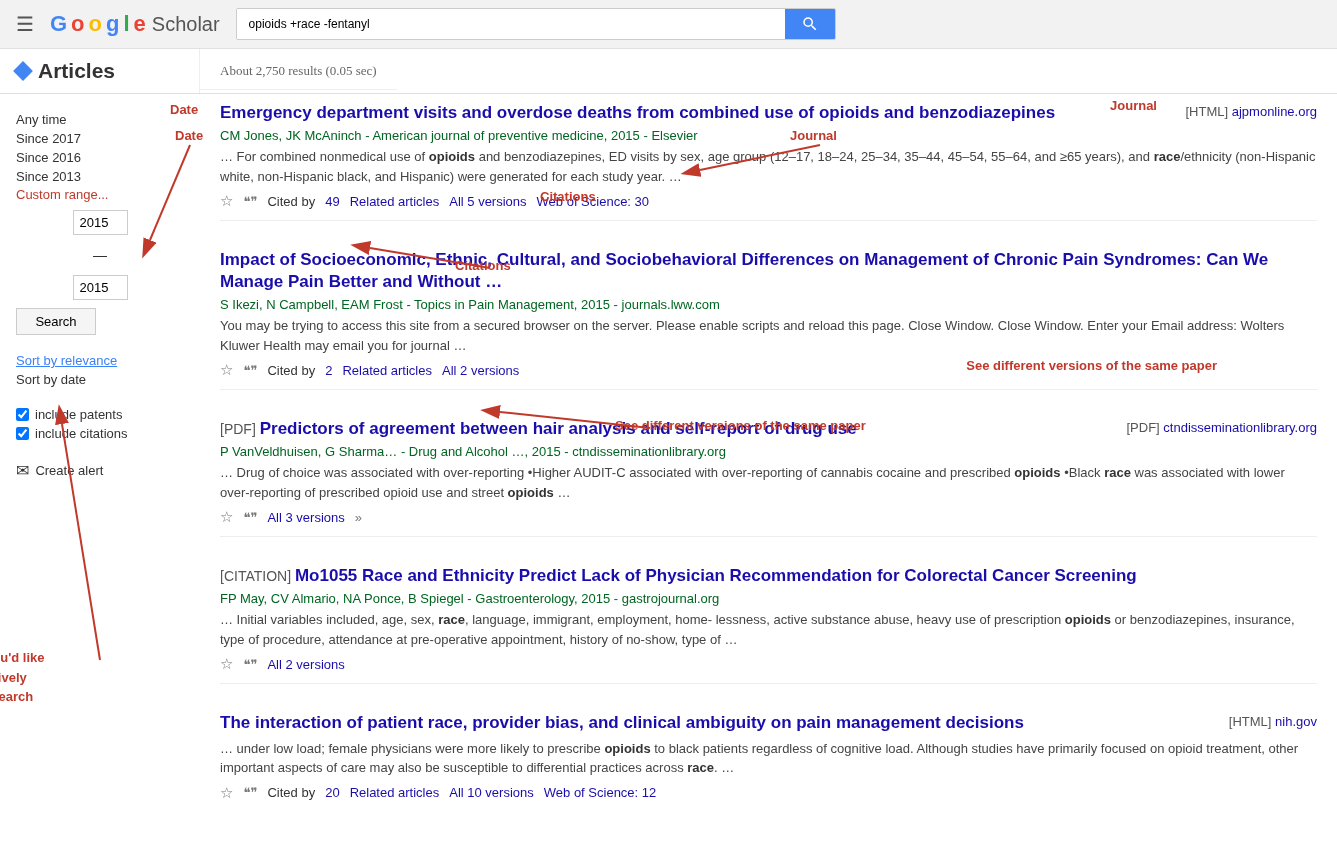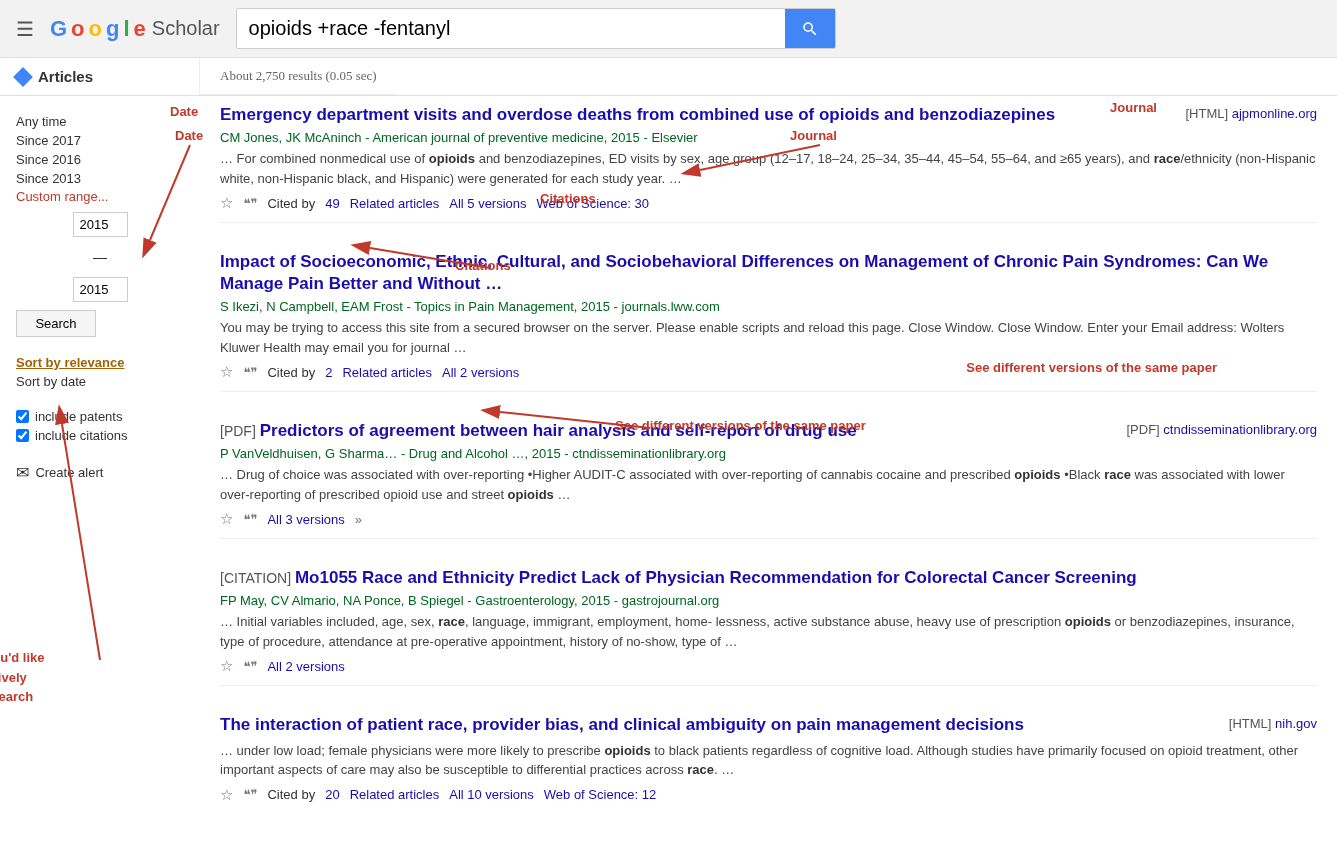--- a/index.html
+++ b/index.html
@@ -37,21 +37,21 @@
       display: flex;
       flex: 1;
       max-width: 600px;
       border: 1px solid #ccc;
       border-radius: 2px;
       overflow: hidden;
     }
     #search-input {
       flex: 1;
       padding: 8px 12px;
-      font-size: 20px;
+      font-size: 12px;
       border: none;
       outline: none;
     }
     #search-btn {
       background: #4285F4;
       border: none;
       padding: 0 16px;
       cursor: pointer;
       display: flex;
       align-items: center;
@@ -121,21 +121,21 @@
       font-size: 13px;
       margin: 6px 0;
     }
     .sort-link {
       display: block;
       font-size: 13px;
       padding: 2px 0;
       cursor: pointer;
       text-decoration: none;
     }
-    .sort-link.active { color: #a16207; text-decoration: underline; font-weight: bold; }
+    .sort-link.active { color: #3b82f6; text-decoration: underline; }
     .sort-link.plain { color: #333; }
     .checkbox-row {
       display: flex;
       align-items: center;
       gap: 6px;
       font-size: 13px;
       padding: 2px 0;
       cursor: pointer;
     }
     .checkbox-row input { cursor: pointer; }
@@ -242,21 +242,21 @@
       <input id="search-input" type="text" value="opioids +race -fentanyl" style="">
       <button id="search-btn">
         <svg width="18" height="18" viewBox="0 0 24 24">
             <path d="M15.5 14h-.79l-.28-.27A6.471 6.471 0 0 0 16 9.5 6.5 6.5 0 1 0 9.5 16c1.61 0 3.09-.59 4.23-1.57l.27.28v.79l5 4.99L20.49 19l-4.99-5zm-6 0C7.01 14 5 11.99 5 9.5S7.01 5 9.5 5 14 7.01 14 9.5 11.99 14 9.5 14z"></path>
           </svg>
       </button>
     </div>
   </div>
 
   <div style="display:flex; align-items: center; border-bottom: 1px solid #e0e0e0; padding: 0;">
-    <div id="articles-label" style="display:flex;align-items:center;gap:8px;padding:10px 16px;font-size:15px;font-weight:bold;color:#333;width:200px;border-right:1px solid #eee;">
+    <div id="articles-label" style="display:flex;align-items:center;gap:8px;padding:10px 16px;font-size:21px;font-weight:bold;color:#333;width:200px;border-right:1px solid #eee;">
       <span style="width:14px;height:14px;background:#4285F4;transform:rotate(45deg);display:inline-block;"></span>
       <span>Articles</span>
     </div>
     <div id="results-bar" style="padding:10px 20px;font-size:13px;color:#666;">
       <span>About 2,750 results (0.05 sec)</span>
     </div>
   </div>
 
   <div id="main">
 

